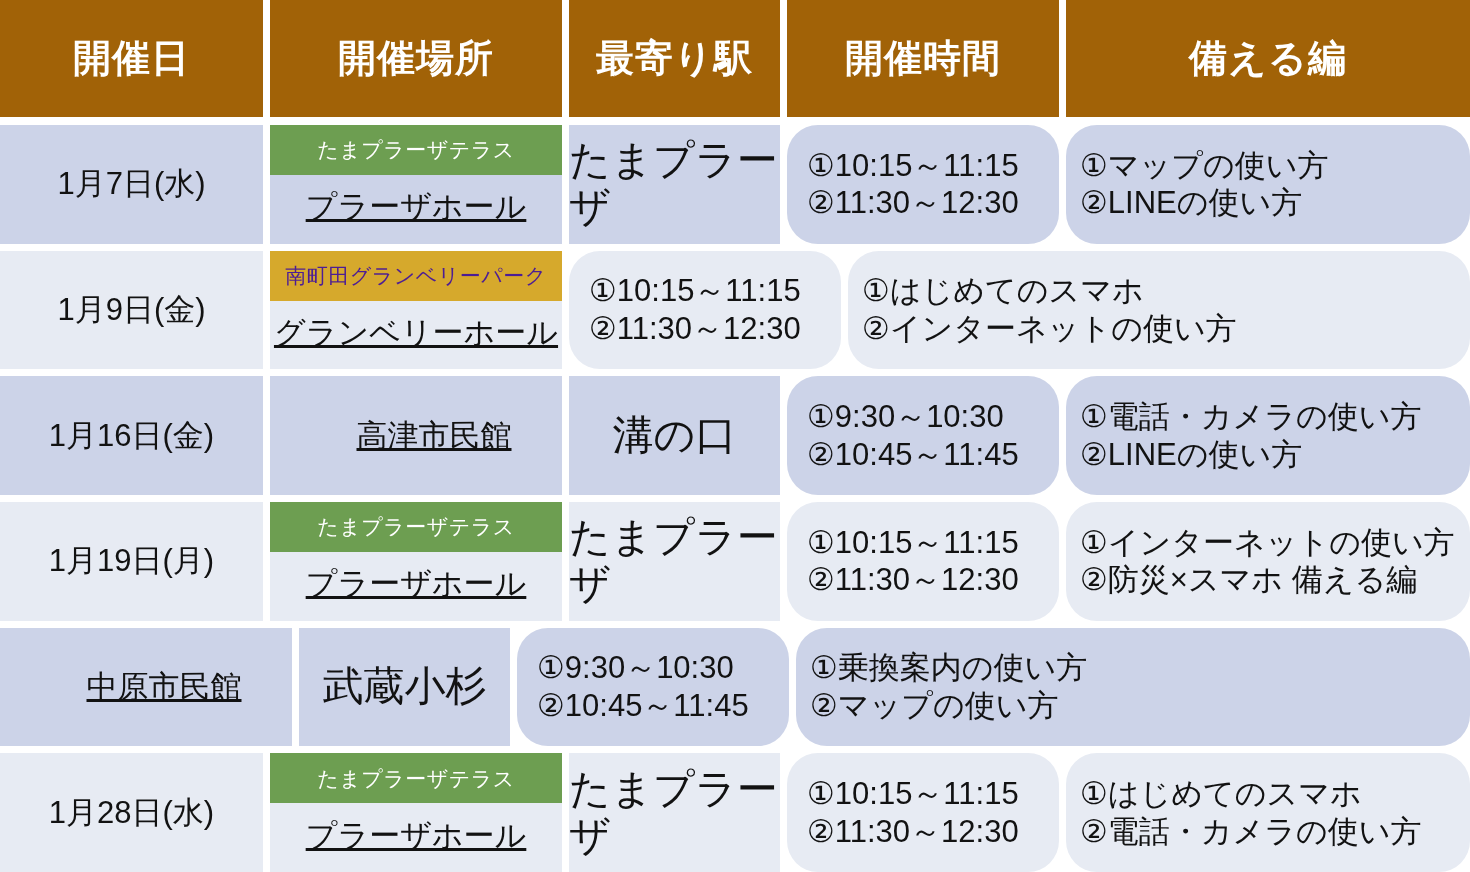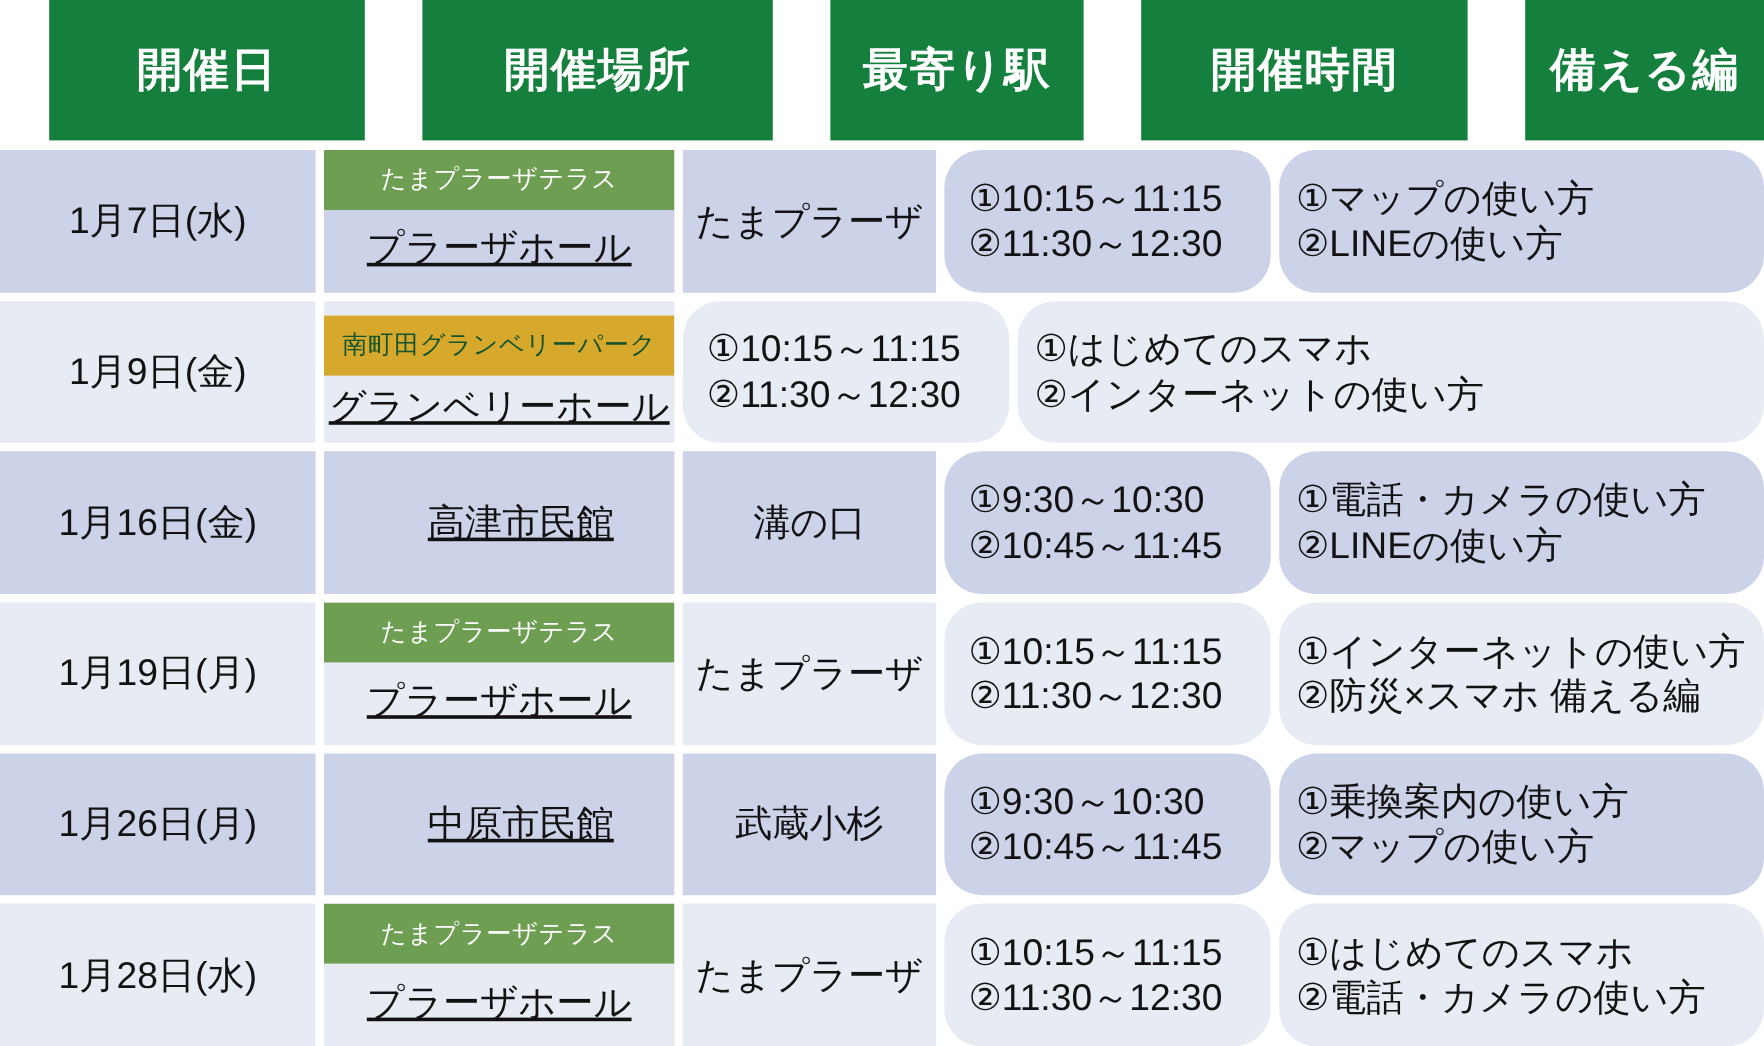--- a/index.html
+++ b/index.html
@@ -16,28 +16,27 @@
   }
 
   
   .thead{
     display:flex;
     height:117px;
     flex:0 0 117px;
     gap:7px;
   }
   .th{
-    background:#15803d;
+    background:#a16207;
     color:#ffffff;
     display:flex;align-items:center;justify-content:center;
     font-size:38px;
     font-weight:bold;
     letter-spacing:1px;
     box-sizing:border-box;
-    margin-left:41px;
   }
 
   
   .tbody{
     display:flex;flex-direction:column;
     flex:1 1 auto;
     padding-top:8px;
     gap:7px;
     box-sizing:border-box;
   }
@@ -88,21 +87,21 @@
     width:100%;
     font-size:31px;
     padding-bottom:4px;
     box-sizing:border-box;
     text-decoration:underline;
   }
   .td.venue.plain{justify-content:center;}
   .td.venue.plain .venue-name{flex:0 0 auto;padding-bottom:0;padding-left:36px;}
 
   
-  .station-main{font-size:31px;line-height:1.15;}
+  .station-main{font-size:41px;line-height:1.15;}
   .station-sub{font-size:21px;line-height:1.2;}
 
   
   .td.lines{
     align-items:flex-start;
     justify-content:center;
     padding-left:16px;
     border-radius:31px;
   }
   .td.time.lines{padding-left:20px;}
@@ -137,21 +136,21 @@
           <div class="line">②11:30～12:30</div>
         </div>
         <div class="td c4 content lines">
           <div class="line">①マップの使い方</div>
           <div class="line">②LINEの使い方</div>
         </div>
       </div>
       <div class="tr even">
         <div class="td c0">1月9日(金)</div>
         <div class="td c1 venue">
-          <div class="badge gold" style="background: rgb(214, 169, 44); color: #14532d; margin-top: 12px;">南町田グランベリーパーク</div>
+          <div class="badge gold" style="background: rgb(214, 169, 44); color: #4c1d95;">南町田グランベリーパーク</div>
           <div class="venue-name">グランベリーホール</div>
         </div>
         <div class="td c3 time lines">
           <div class="line">①10:15～11:15</div>
           <div class="line">②11:30～12:30</div>
         </div>
         <div class="td c4 content lines">
           <div class="line">①はじめてのスマホ</div>
           <div class="line">②インターネットの使い方</div>
         </div>
@@ -185,21 +184,20 @@
         <div class="td c3 time lines">
           <div class="line">①10:15～11:15</div>
           <div class="line">②11:30～12:30</div>
         </div>
         <div class="td c4 content lines">
           <div class="line">①インターネットの使い方</div>
           <div class="line">②防災×スマホ 備える編</div>
         </div>
       </div>
       <div class="tr odd">
-        <div class="td c0">1月26日(月)</div>
         <div class="td c1 venue plain">
           <div class="venue-name">中原市民館</div>
         </div>
         <div class="td c2">
           <div class="station-main">武蔵小杉</div>
         </div>
         <div class="td c3 time lines">
           <div class="line">①9:30～10:30</div>
           <div class="line">②10:45～11:45</div>
         </div>

